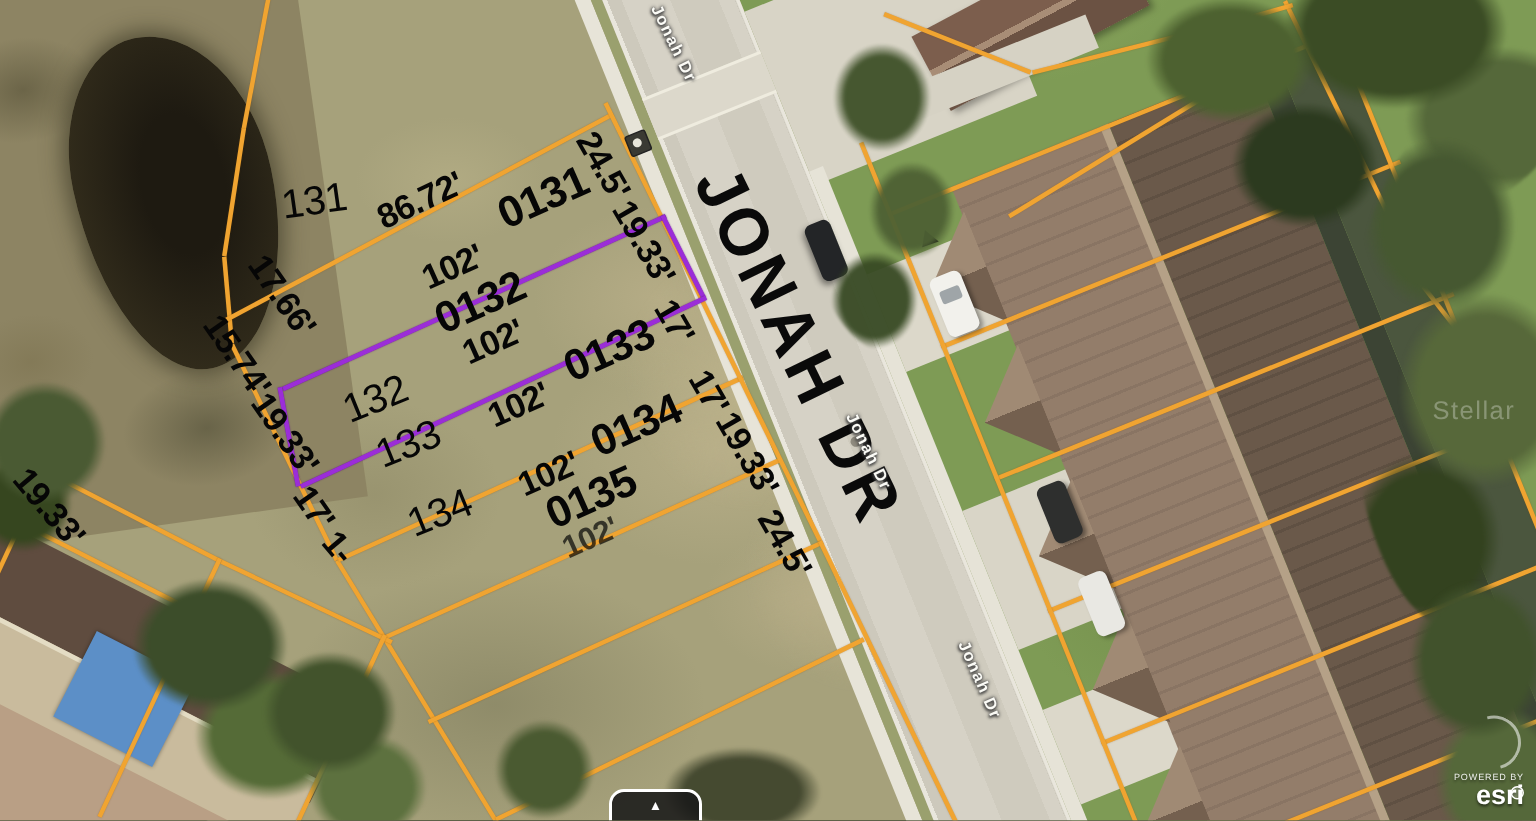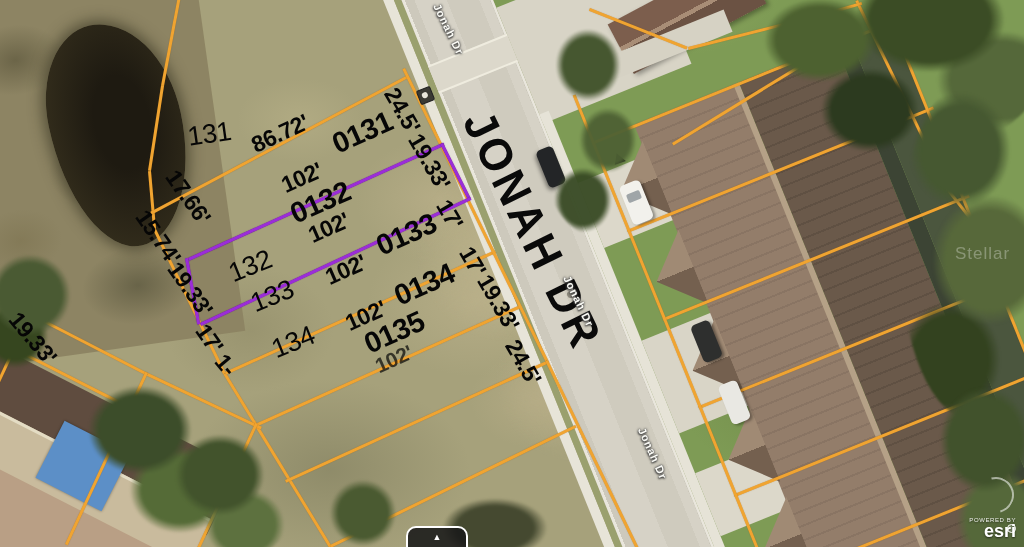--- a/index.html
+++ b/index.html
@@ -231,21 +231,21 @@
       <div class="mlabel" style="left: 22px; top: 308px; font-size: 23px; font-weight: 700; transform: rotate(50deg); opacity: 1;">19.33'</div>
     </div>
 
   <div class="street-big" id="street-big" style="left: 497px; top: 104px; font-size: 46px; transform: rotate(64deg) scaleX(0.95);">JONAH DR</div>
   <div id="street-small-layer">
       <div class="street-small" style="left: 441px; top: 2px; transform: rotate(64deg);">Jonah Dr</div>
       <div class="street-small" style="left: 571px; top: 274px; transform: rotate(64deg);">Jonah Dr</div>
       <div class="street-small" style="left: 646px; top: 426px; transform: rotate(66deg);">Jonah Dr</div>
     </div>
 
-  <div id="wm" style="left:955px;top:244px;">Stellar</div>
+  <div id="wm" style="left:955px;top:264px;">Stellar</div>
 
   <div id="toggle">
     <span style="position:static;">▲</span>
   </div>
 
   <div id="esri">
     <div class="globe-arc"></div>
     <span class="pb" style="position:static;">POWERED BY</span>
     <span class="brand" style="position:static;">esri</span>
     <div class="globe-dot"></div>

